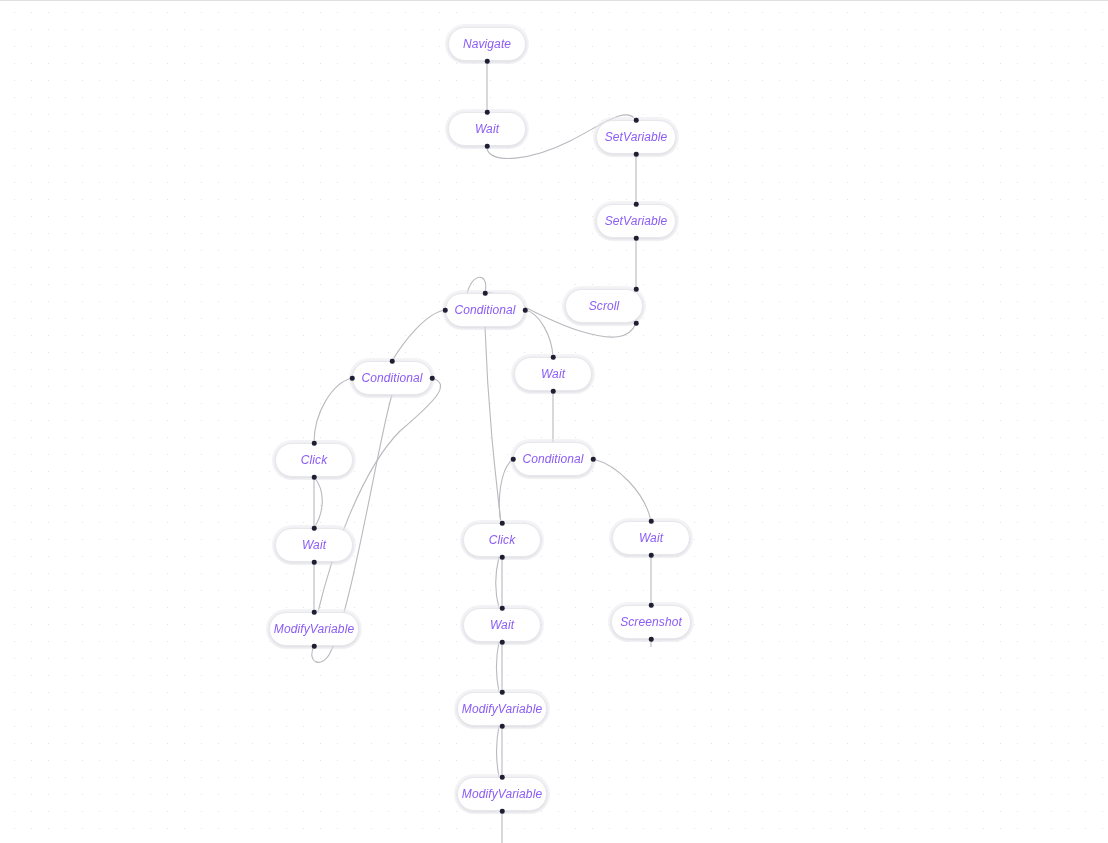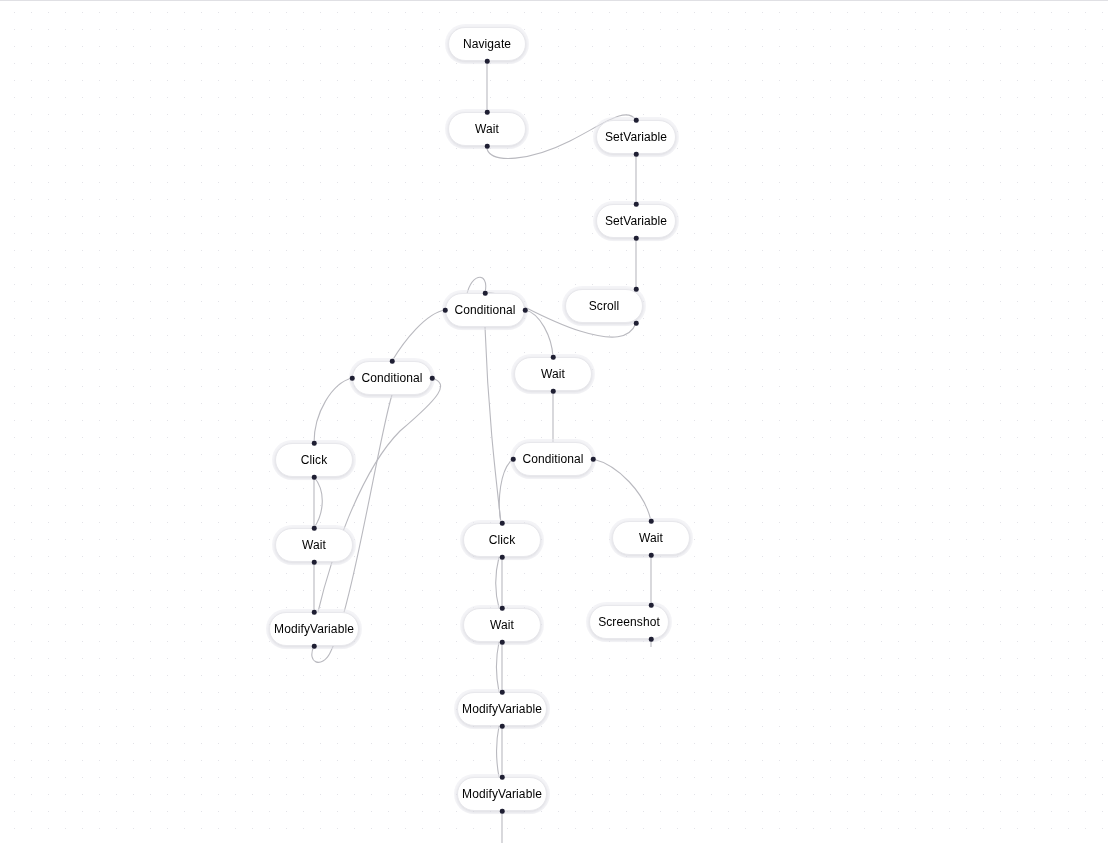--- a/index.html
+++ b/index.html
@@ -47,24 +47,25 @@
     background: #ffffff;
     border: 1px solid #e8e8ec;
     border-radius: 17px;
     box-shadow: 0 1px 3px rgba(20,20,40,0.10), 0 0 0 3px rgba(235,235,240,0.55);
     white-space: nowrap;
     transform: translate(-50%, -50%);
     cursor: pointer;
   }
   .node-label {
     font-size: 12px;
-    color: #000000;
+    color: #8b5cf6;
     letter-spacing: 0.1px;
     line-height: 1;
     user-select: none;
+    font-style: italic;
   }
   .port {
     position: absolute;
     width: 4.5px;
     height: 4.5px;
     border-radius: 50%;
     background: #1f1f33;
     transform: translate(-50%, -50%);
     z-index: 4;
     cursor: crosshair;
@@ -139,21 +140,21 @@
       </div>
       <div class="node" style="left: 502px; top: 539px; width: 78px;">
         <span class="node-label">Click</span>
       </div>
       <div class="node" style="left: 651px; top: 537px; width: 78px;">
         <span class="node-label">Wait</span>
       </div>
       <div class="node" style="left: 314px; top: 628px; width: 90px;">
         <span class="node-label">ModifyVariable</span>
       </div>
-      <div class="node" style="left: 629px; top: 621px; width: 80px;">
+      <div class="node" style="left: 651px; top: 621px; width: 80px;">
         <span class="node-label">Screenshot</span>
       </div>
       <div class="node" style="left: 502px; top: 624px; width: 78px;">
         <span class="node-label">Wait</span>
       </div>
       <div class="node" style="left: 502px; top: 708px; width: 90px;">
         <span class="node-label">ModifyVariable</span>
       </div>
       <div class="node" style="left: 502px; top: 793px; width: 90px;">
         <span class="node-label">ModifyVariable</span>

